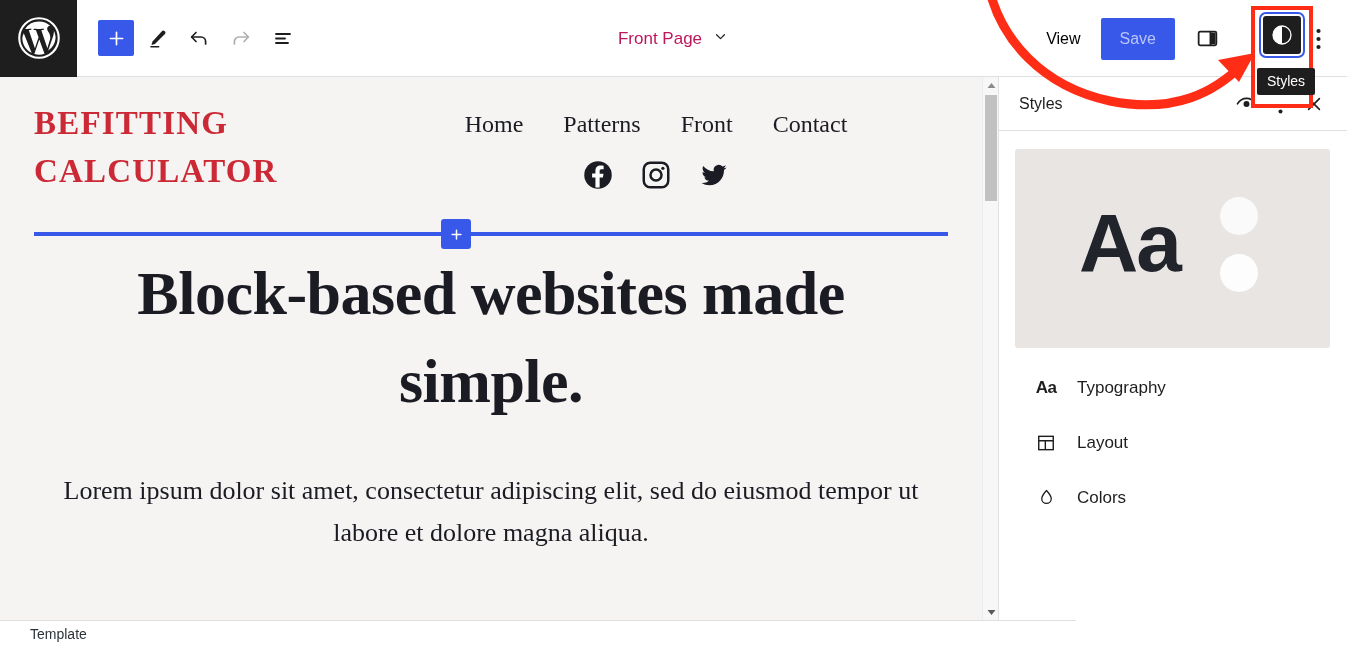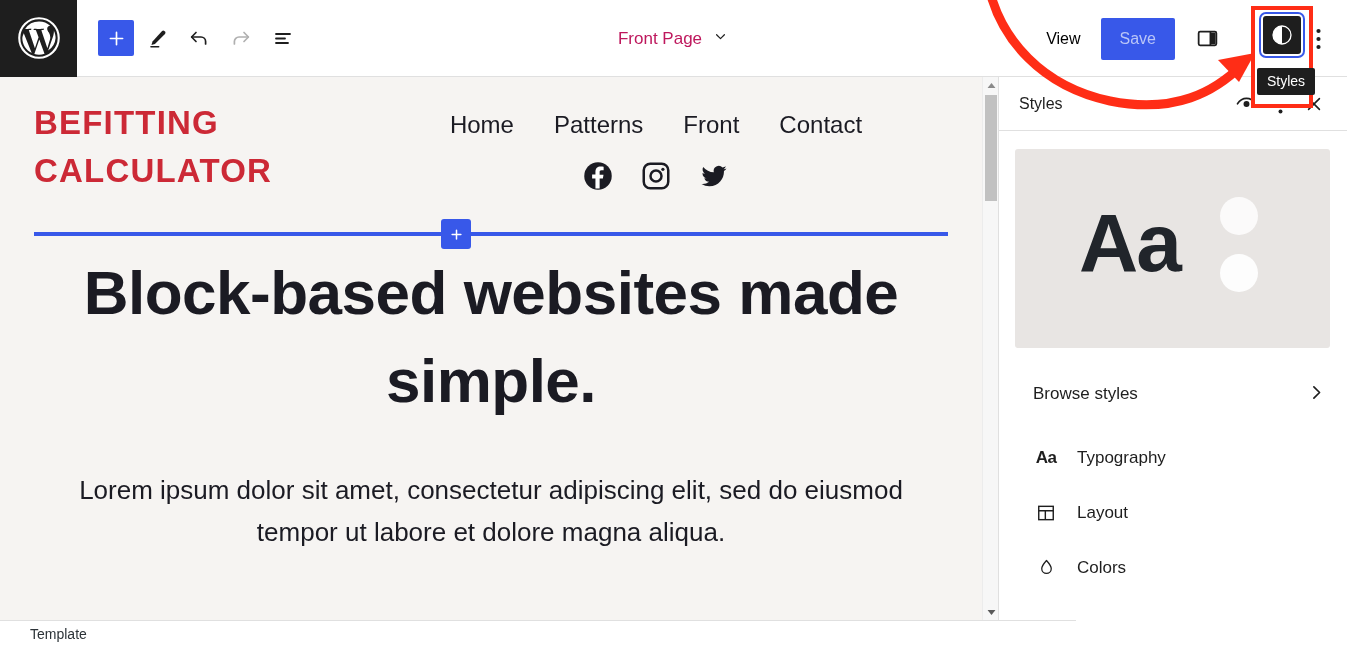--- a/index.html
+++ b/index.html
@@ -168,20 +168,21 @@
   }
 
   
   .canvas-wrap {
     position: absolute;
     top: 77px; left: 0;
     width: 998px;
     height: 543px;
     background: #eab308;
     overflow: hidden;
+    font-family: Liberation Serif, serif;
   }
   .canvas {
     position: absolute;
     top: 0; left: 0;
     width: 982px;
     height: 543px;
     background: #f6f4f2;
   }
 
   .site-header {
@@ -573,28 +574,20 @@
     </div>
 
     <div class="sp-body">
 
       <div class="style-preview">
         <div class="sp-aa">Aa</div>
         <div class="sp-dot one"></div>
         <div class="sp-dot two"></div>
       </div>
 
-      <div class="browse-row">
-        <span class="lbl">Browse styles</span>
-        <span>
-          <svg width="21" height="21" viewBox="0 0 24 24" fill="none">
-            <path d="M9 5.5 15.5 12 9 18.5" stroke="#1e1e1e" stroke-width="1.9" stroke-linecap="round" stroke-linejoin="round"></path>
-          </svg>
-        </span>
-      </div>
 
       <div class="menu-list">
 
         <div class="menu-row">
           <span class="mi aa-glyph">Aa</span>
           <span class="lbl">Typography</span>
         </div>
 
         <div class="menu-row">
           <span class="mi">

